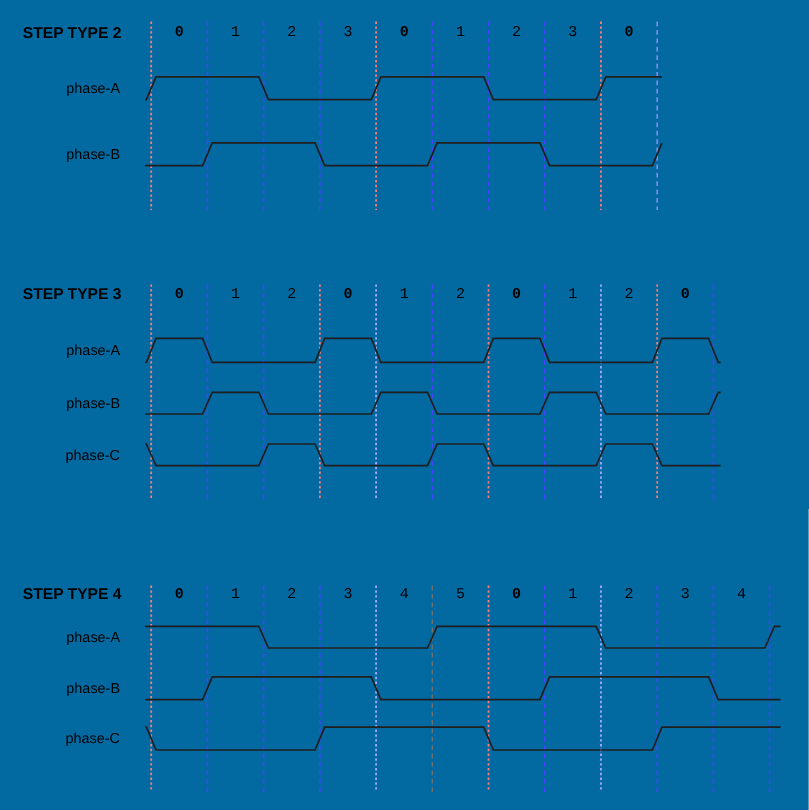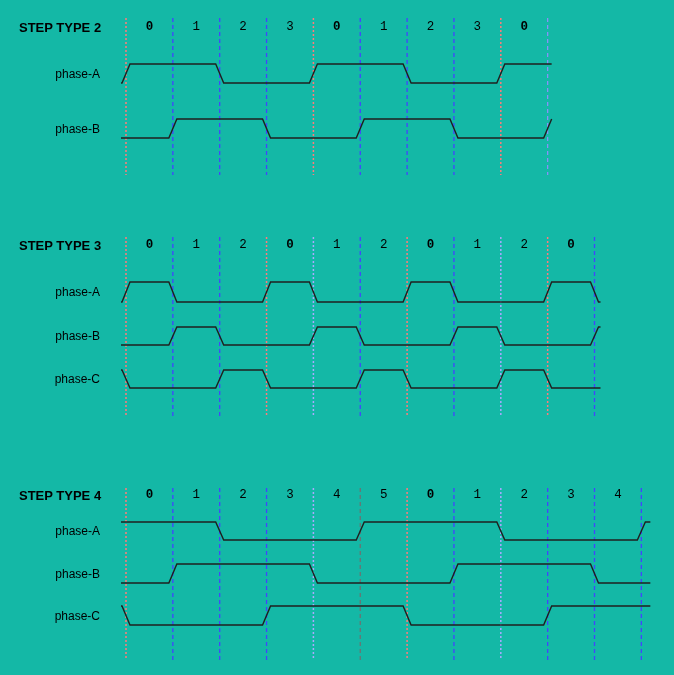--- a/index.html
+++ b/index.html
@@ -4,21 +4,21 @@
 <style>
   html, body {
     margin: 0;
     padding: 0;
     background: #ffffff;
   }
   .page {
     position: relative;
     width: 674px;
     height: 675px;
-    background: #14b8a6;
+    background: #0369a1;
     overflow: hidden;
   }
   svg text {
     user-select: none;
   }
   .section-title {
     font-family: "Liberation Sans", sans-serif;
     font-size: 13px;
     font-weight: bold;
     fill: #000000;

